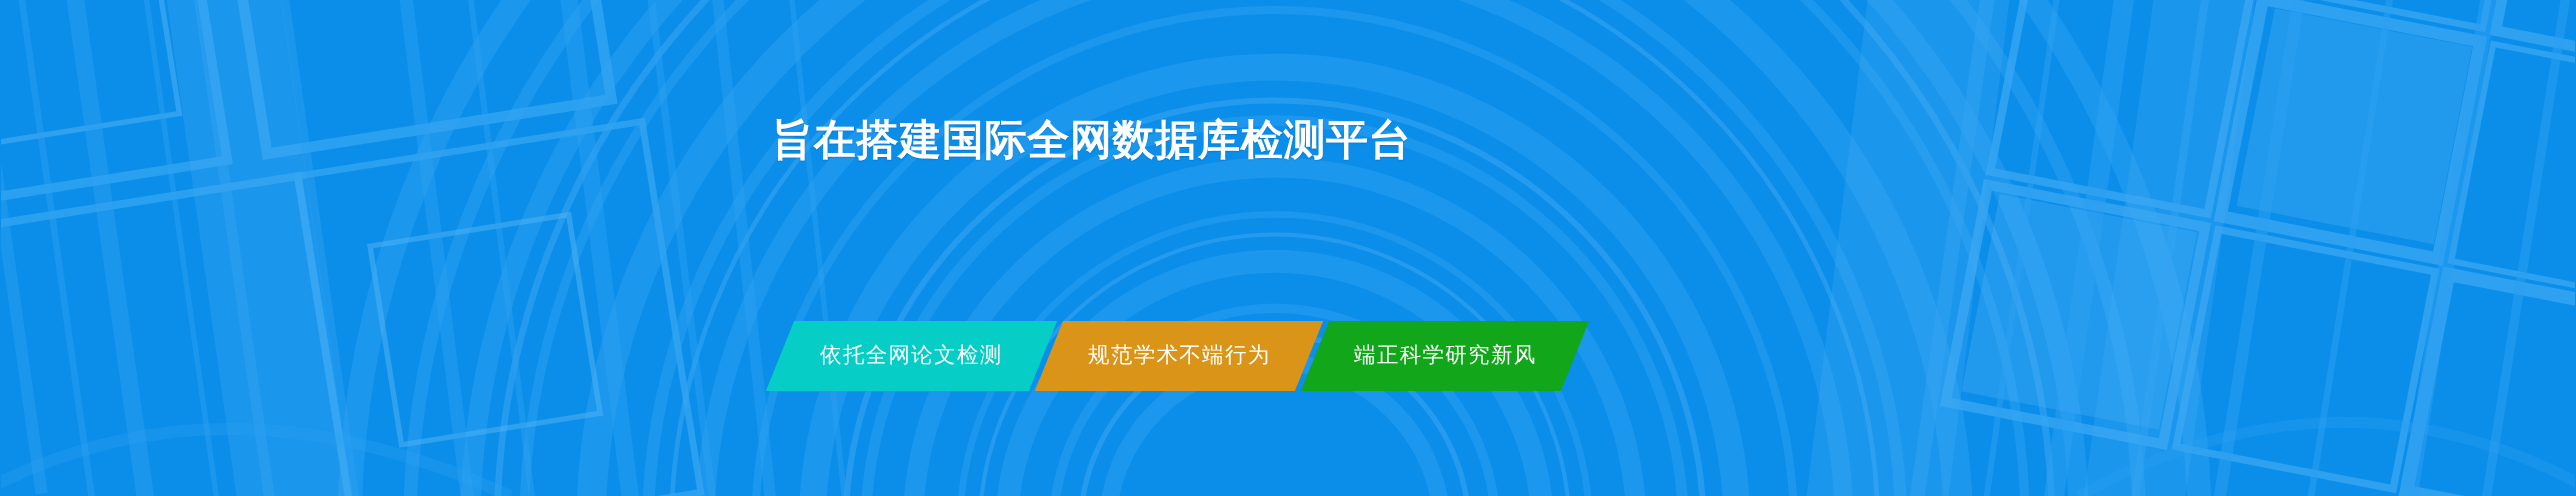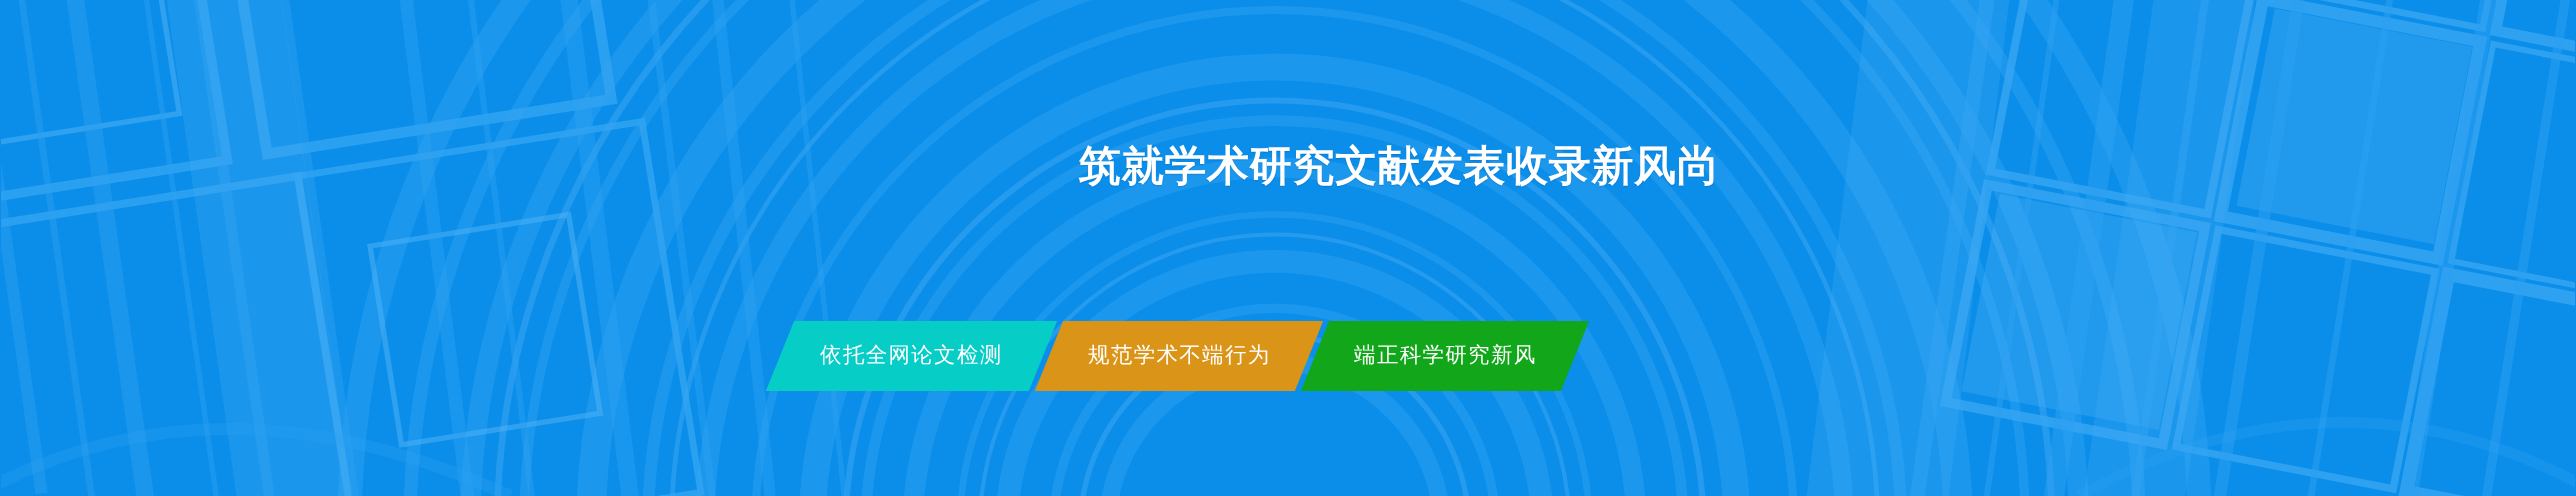--- a/index.html
+++ b/index.html
@@ -188,21 +188,21 @@
 
         <g fill="none" stroke="#2aa0f1" stroke-opacity="0.35">
           <path d="M -40 740 Q 320 540 760 740" stroke-width="18"></path>
           <path d="M 3100 740 Q 3500 520 3880 740" stroke-width="16"></path>
         </g>
       </g>
     </svg>
   </div>
 
   <div class="headline">
-    <div class="headline-line line-2" style="color: rgb(255, 255, 255);">筑就学术研究文献发表收录新风尚</div>
+    <div class="headline-line line-1" style="color: rgb(255, 255, 255);">旨在搭建国际全网数据库检测平台</div>
   </div>
 
   <div class="badge-row">
     <div class="badge b0" style="background: rgb(6, 205, 198); width: 263px;">
       <span class="badge-label" style="color: rgb(255, 255, 255);">依托全网论文检测</span>
     </div>
     <div class="badge b1" style="background: rgb(218, 148, 24); width: 260px;">
       <span class="badge-label" style="color: rgb(255, 255, 255);">规范学术不端行为</span>
     </div>
     <div class="badge b2" style="background: rgb(18, 167, 26); width: 260px;">

